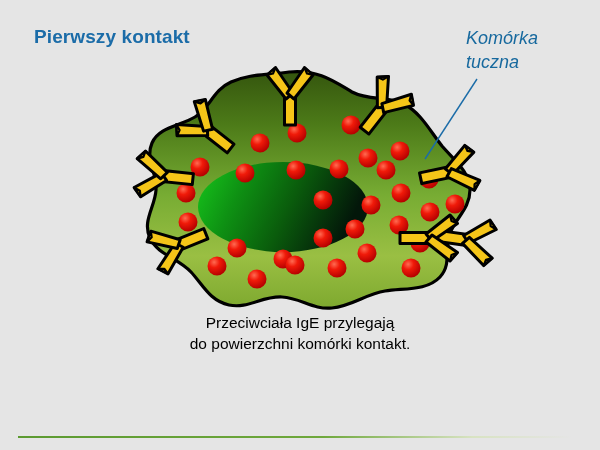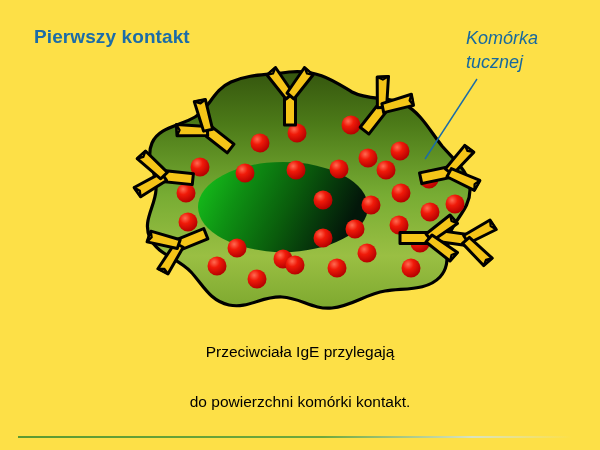--- a/index.html
+++ b/index.html
@@ -4,21 +4,21 @@
 <style>
   html, body {
     margin: 0;
     padding: 0;
     background: #ffffff;
   }
   #slide {
     position: relative;
     width: 600px;
     height: 450px;
-    background: #fde047;
+    background: #e5e5e5;
     overflow: hidden;
     font-family: "Liberation Sans", sans-serif;
   }
   #title {
     position: absolute;
     left: 34px;
     top: 26px;
     font-size: 19px;
     font-weight: bold;
     color: #1B6CA8;
@@ -38,21 +38,21 @@
   #caption {
     position: absolute;
     left: 0;
     top: 313px;
     width: 600px;
     text-align: center;
     font-size: 15.5px;
     color: #000000;
     line-height: 1.35;
   }
-  #caption .line { display: block; margin-top: 29px; }
+  #caption .line { display: block; }
   #figure {
     position: absolute;
     left: 0;
     top: 0;
     width: 600px;
     height: 450px;
   }
   #baseline {
     position: absolute;
     left: 18px;
@@ -64,21 +64,21 @@
 </style>
 </head>
 <body>
 
 <div id="slide">
 
   <div id="title">Pierwszy kontakt</div>
 
   <div id="callout-label">
     <div>Komórka</div>
-    <div>tucznej</div>
+    <div>tuczna</div>
   </div>
 
   <svg id="figure" viewBox="0 0 600 450" xmlns="http://www.w3.org/2000/svg">
     <defs>
       <linearGradient id="cellGrad" x1="0" y1="0" x2="0" y2="1">
         <stop offset="0%" stop-color="#35560E"></stop>
         <stop offset="22%" stop-color="#4C7A18"></stop>
         <stop offset="52%" stop-color="#77AC33"></stop>
         <stop offset="78%" stop-color="#9ABF43"></stop>
         <stop offset="100%" stop-color="#7EA92F"></stop>

